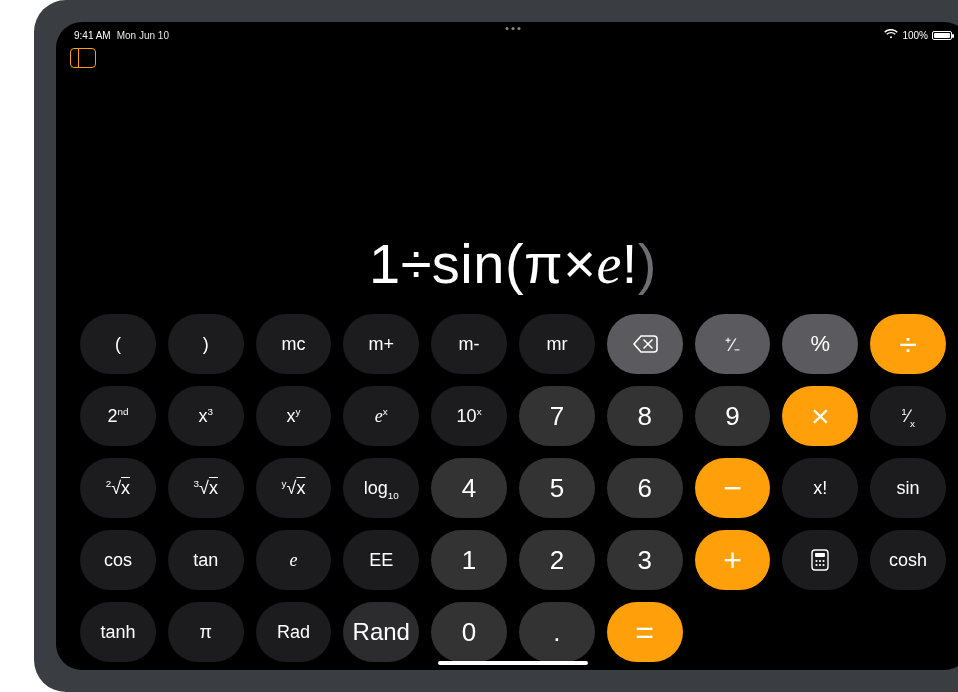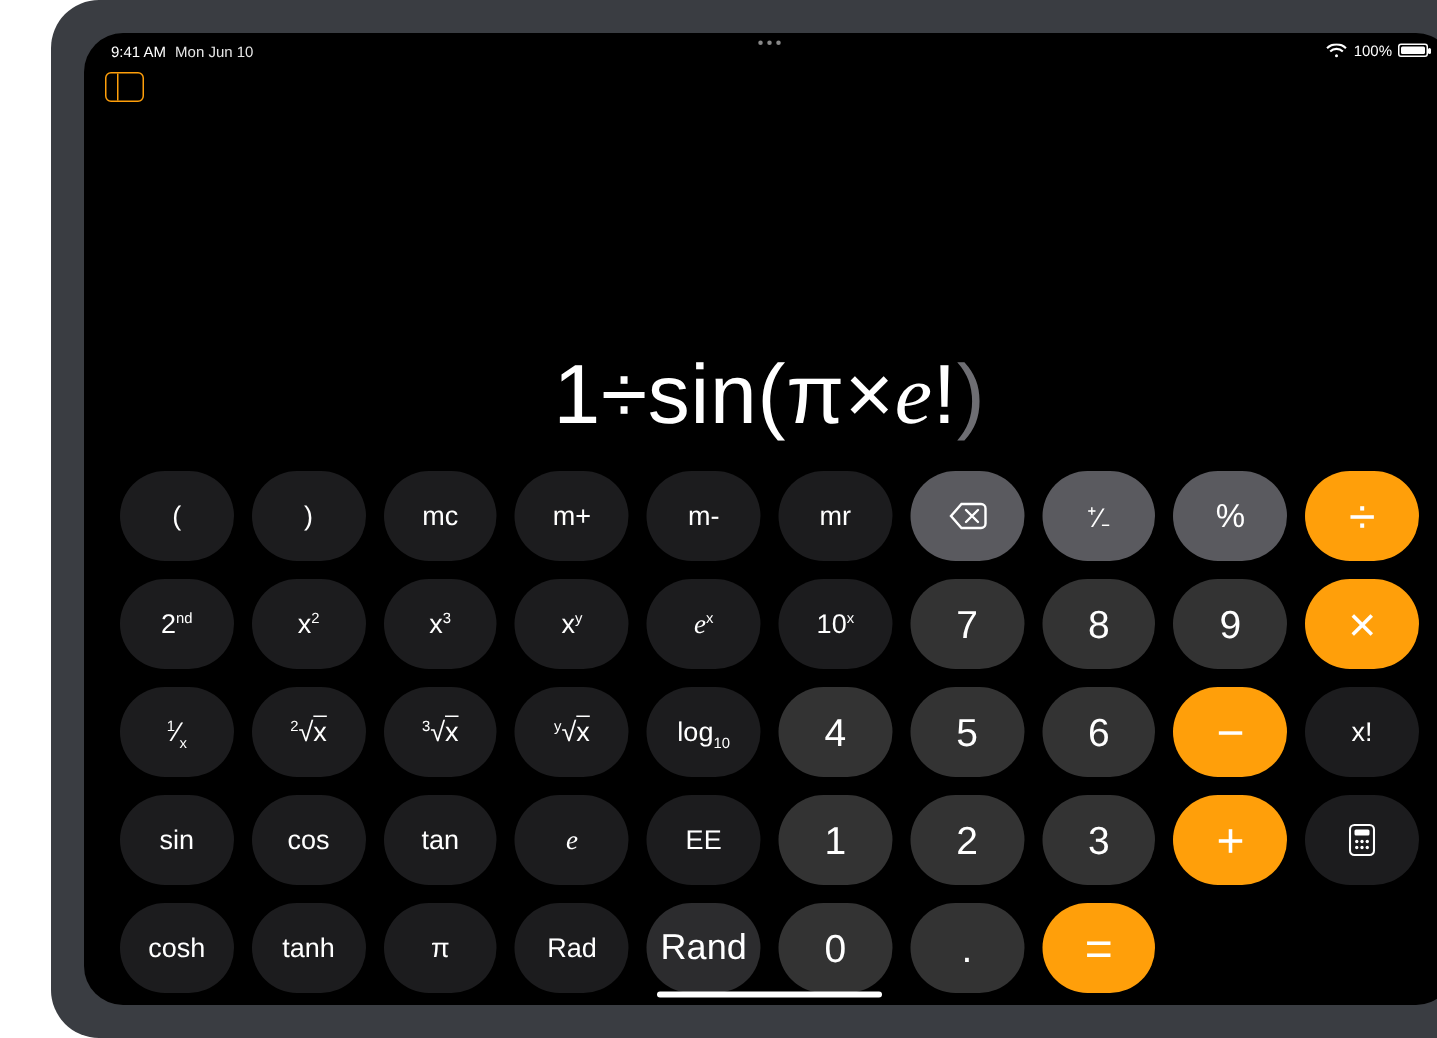--- a/index.html
+++ b/index.html
@@ -32,21 +32,21 @@
     display: flex;
     align-items: center;
     justify-content: space-between;
     height: 18px;
     padding: 0 18px;
     font-size: 10px;
     font-weight: 500;
     margin-top: 4px;
   }
   .status-left { display: flex; gap: 6px; align-items: baseline; }
-  .status-right { display: flex; gap: 4px; }
+  .status-right { display: flex; gap: 4px; align-items: center; }
   .status-center { position: absolute; left: 50%; top: 5px; transform: translateX(-50%); display: flex; gap: 3px; }
   .status-dot { width: 3px; height: 3px; background: #888; border-radius: 50%; }
   .battery {
     width: 20px; height: 9px; border: 1px solid #fff; border-radius: 2px; position: relative;
   }
   .battery::after { content:""; position:absolute; right:-3px; top:2px; width:2px; height:4px; background:#fff; border-radius:1px;}
   .battery .fill { position:absolute; inset:1px; background:#fff; border-radius:1px;}
 
   
   .toolbar {
@@ -194,23 +194,20 @@
         </div>
       <div class="key gray">
           <span>%</span>
         </div>
       <div class="key op">
           <span>÷</span>
         </div>
 
       <div class="key sci">
           <span><span>2</span><sup>nd</sup></span>
-        </div>
-      <div class="key sci">
-          <span><span>x</span><sup>2</sup></span>
         </div>
       <div class="key sci">
           <span><span>x</span><sup>3</sup></span>
         </div>
       <div class="key sci">
           <span><span>x</span><sup>y</sup></span>
         </div>
       <div class="key sci">
           <span><span class="ital">e</span><sup>x</sup></span>
         </div>

